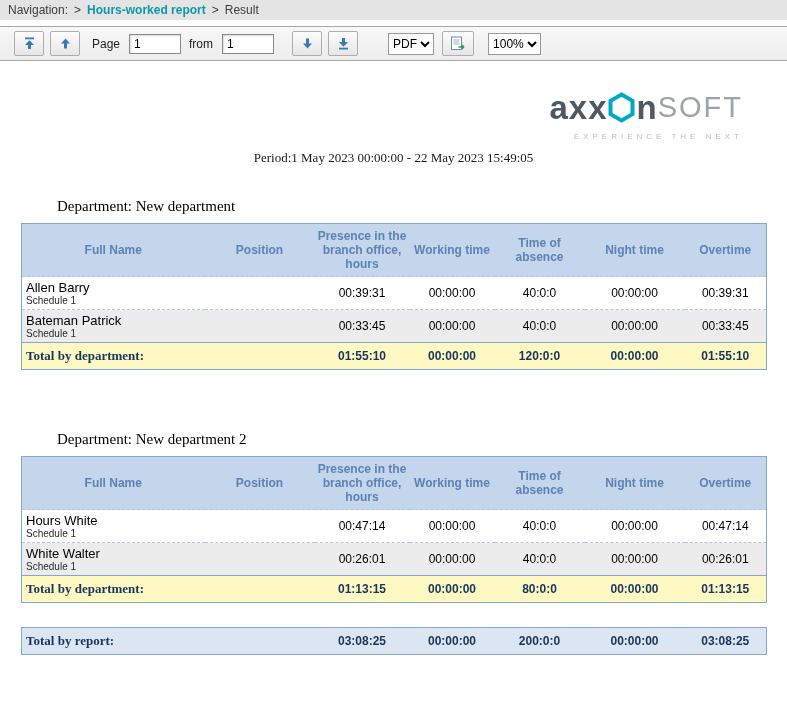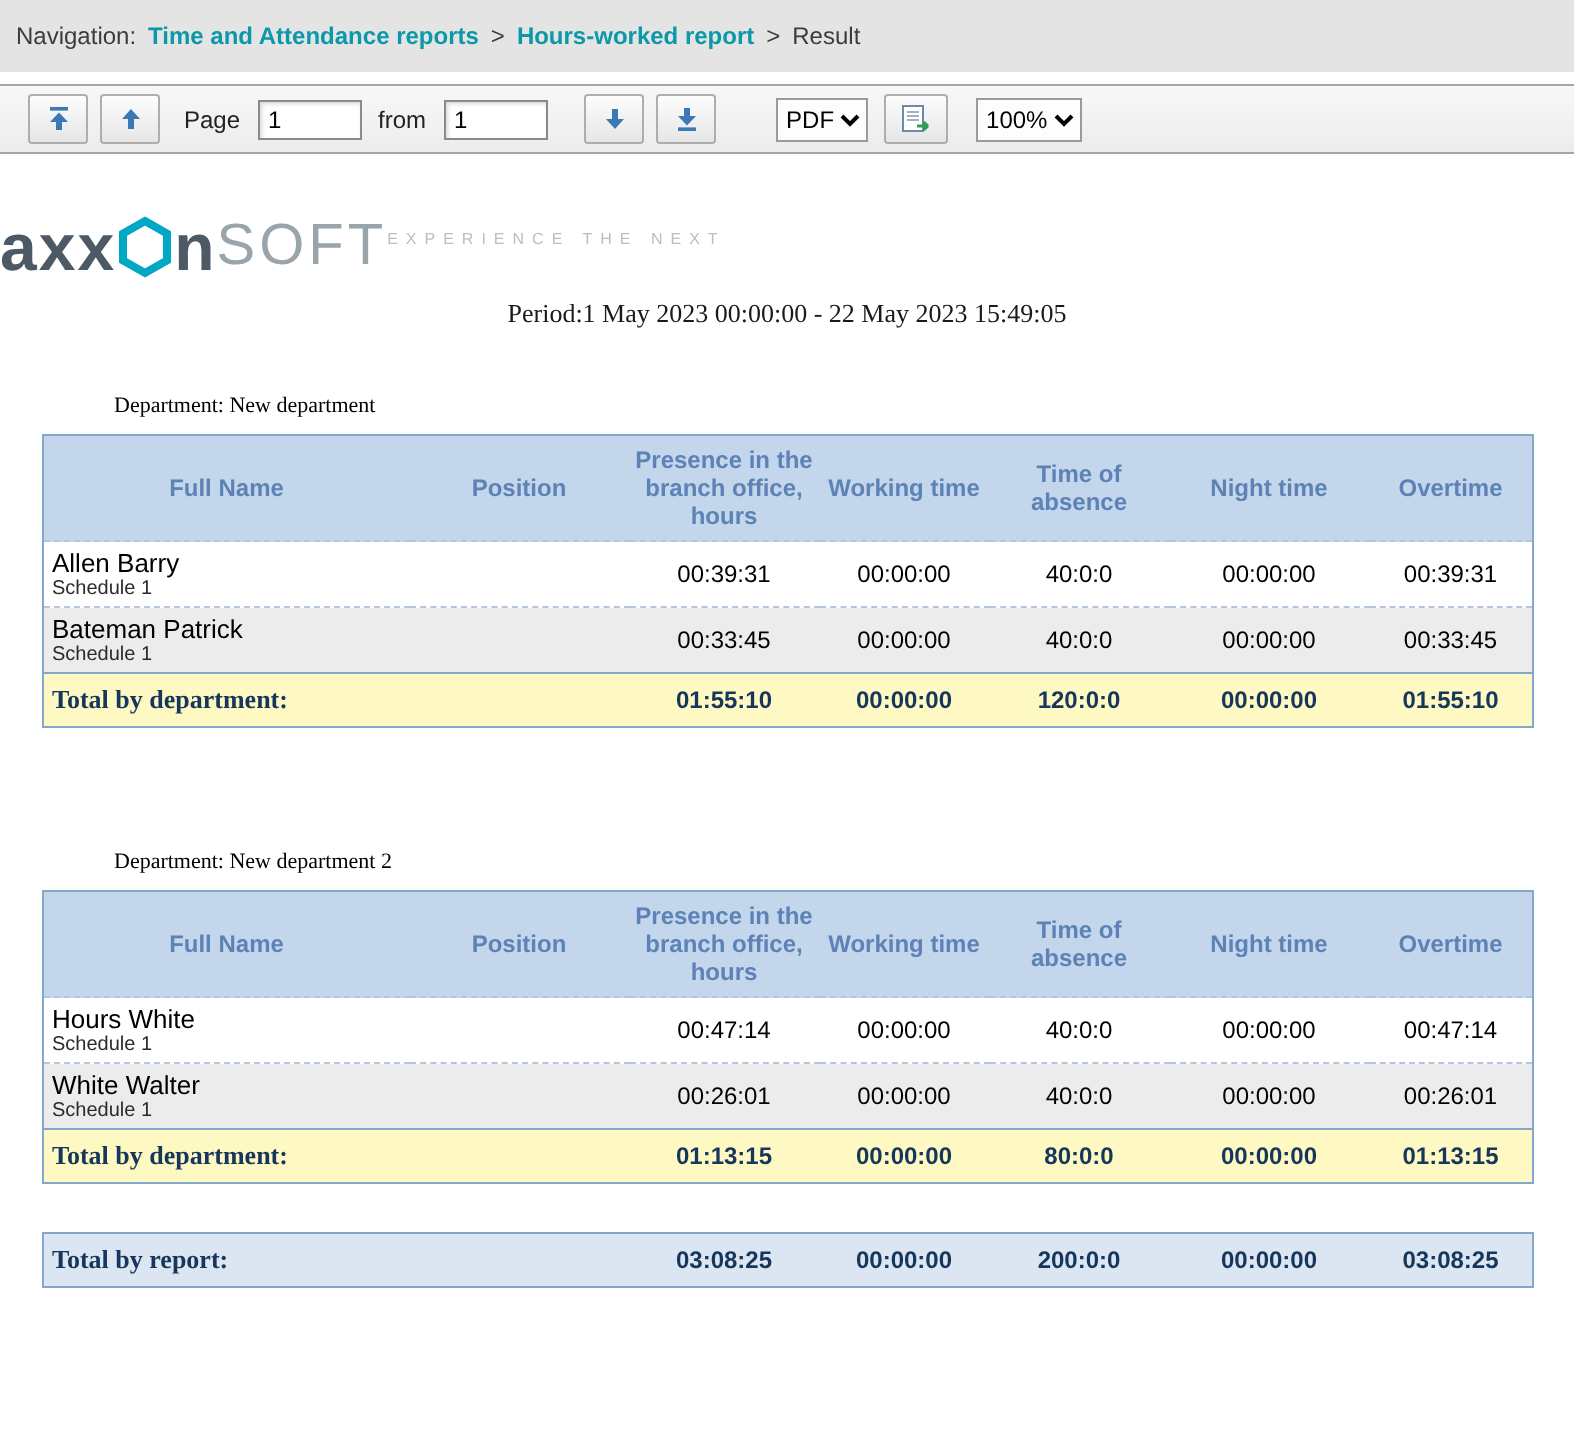--- a/index.html
+++ b/index.html
@@ -5,21 +5,21 @@
   * { margin:0; padding:0; box-sizing:border-box; }
   html,body { width:787px; height:726px; }
   body {
     background:#fff;
     font-family:"Liberation Sans", sans-serif;
     overflow:hidden;
   }
 
   
   .nav-strip{
-    height:36px; background:#e4e4e4;
+    height:20px; background:#e4e4e4;
     display:flex; align-items:center; gap:6px;
     padding:0 8px; font-size:12px; color:#3c3c3c;
   }
   .nav-link{ color:#0b98a8; font-weight:700; text-decoration:none; cursor:pointer; }
   .nav-sep{ color:#3c3c3c; }
   .nav-current{ color:#3c3c3c; }
 
   
   .toolbar{
     margin-top:6px; height:35px;
@@ -37,39 +37,39 @@
   .tb-label{ font-size:12px; color:#222; margin:0 9px 0 6px; }
   .tb-input{
     width:52px; height:20px; border:1px solid #8a8a8a; background:#fff;
     font-size:12px; font-family:inherit; padding:0 4px; margin-right:2px;
     box-shadow:inset 1px 1px 2px rgba(0,0,0,.15);
   }
   .tb-select{ height:22px; font-size:12px; font-family:inherit; border:1px solid #9a9a9a; background:#fdfdfd; }
   .sp-16{ width:16px; } .sp-24{ width:24px; } .sp-8{ width:8px; }
 
   
-  .logo{ display:flex; flex-direction:row; margin:30px 44px 0 0; }
+  .logo{ display:flex; flex-direction:column; align-items:flex-end; margin:30px 44px 0 0; }
   .logo-row{ display:flex; align-items:center; line-height:1; }
   .logo-axx,.logo-n{ font-size:33px; font-weight:700; color:#4d5964; letter-spacing:1px; }
   .logo-hex{ margin:0 1px; }
   .logo-soft{ font-size:29px; font-weight:400; color:#9aa4ab; letter-spacing:2px; }
   .logo-tagline{ margin-top:8px; font-size:8px; letter-spacing:4px; color:#b9c0c5; }
 
   
   .report-title{
     margin-top:40px; text-align:center;
     font-family:"Liberation Serif", serif; font-size:18px; font-weight:700; color:#1f3a60;
   }
   .report-period{
     margin-top:9px; text-align:center;
     font-family:"Liberation Serif", serif; font-size:13px; color:#1a1a1a;
   }
   .dept-heading{
     margin:32px 0 8px 57px;
-    font-family:"Liberation Serif", serif; font-size:11px; color:#000;
+    font-family:"Liberation Serif", serif; font-size:15px; color:#000;
   }
 
   
   table.report-table, table.report-total{
     width:745px; margin:0 21px; border-collapse:collapse;
     border:1px solid #84a7cd; table-layout:fixed;
   }
   .report-table th{
     background:#c3d6ec; color:#5d82b5; font-size:12px; font-weight:700;
     padding:5px 3px; text-align:center; vertical-align:middle;
@@ -95,21 +95,20 @@
   .report-total td{
     background:#dce6f2; font-weight:700; color:#16365c; font-size:12px;
     text-align:center; padding:5px 4px;
   }
 </style>
 </head>
 <body>
 
 <header class="nav-strip">
   <span class="nav-label">Navigation:</span>
-  <a class="nav-link">Time and Attendance reports</a>
   <span class="nav-sep">&gt;</span>
   <a class="nav-link">Hours-worked report</a>
   <span class="nav-sep">&gt;</span>
   <span class="nav-current">Result</span>
 </header>
 
 <div class="toolbar">
   <button class="tb-btn">
     <svg width="13" height="13" viewBox="0 0 13 13">
       <rect x="2" y="0.5" width="9" height="1.8" fill="#3c78b4"></rect>

